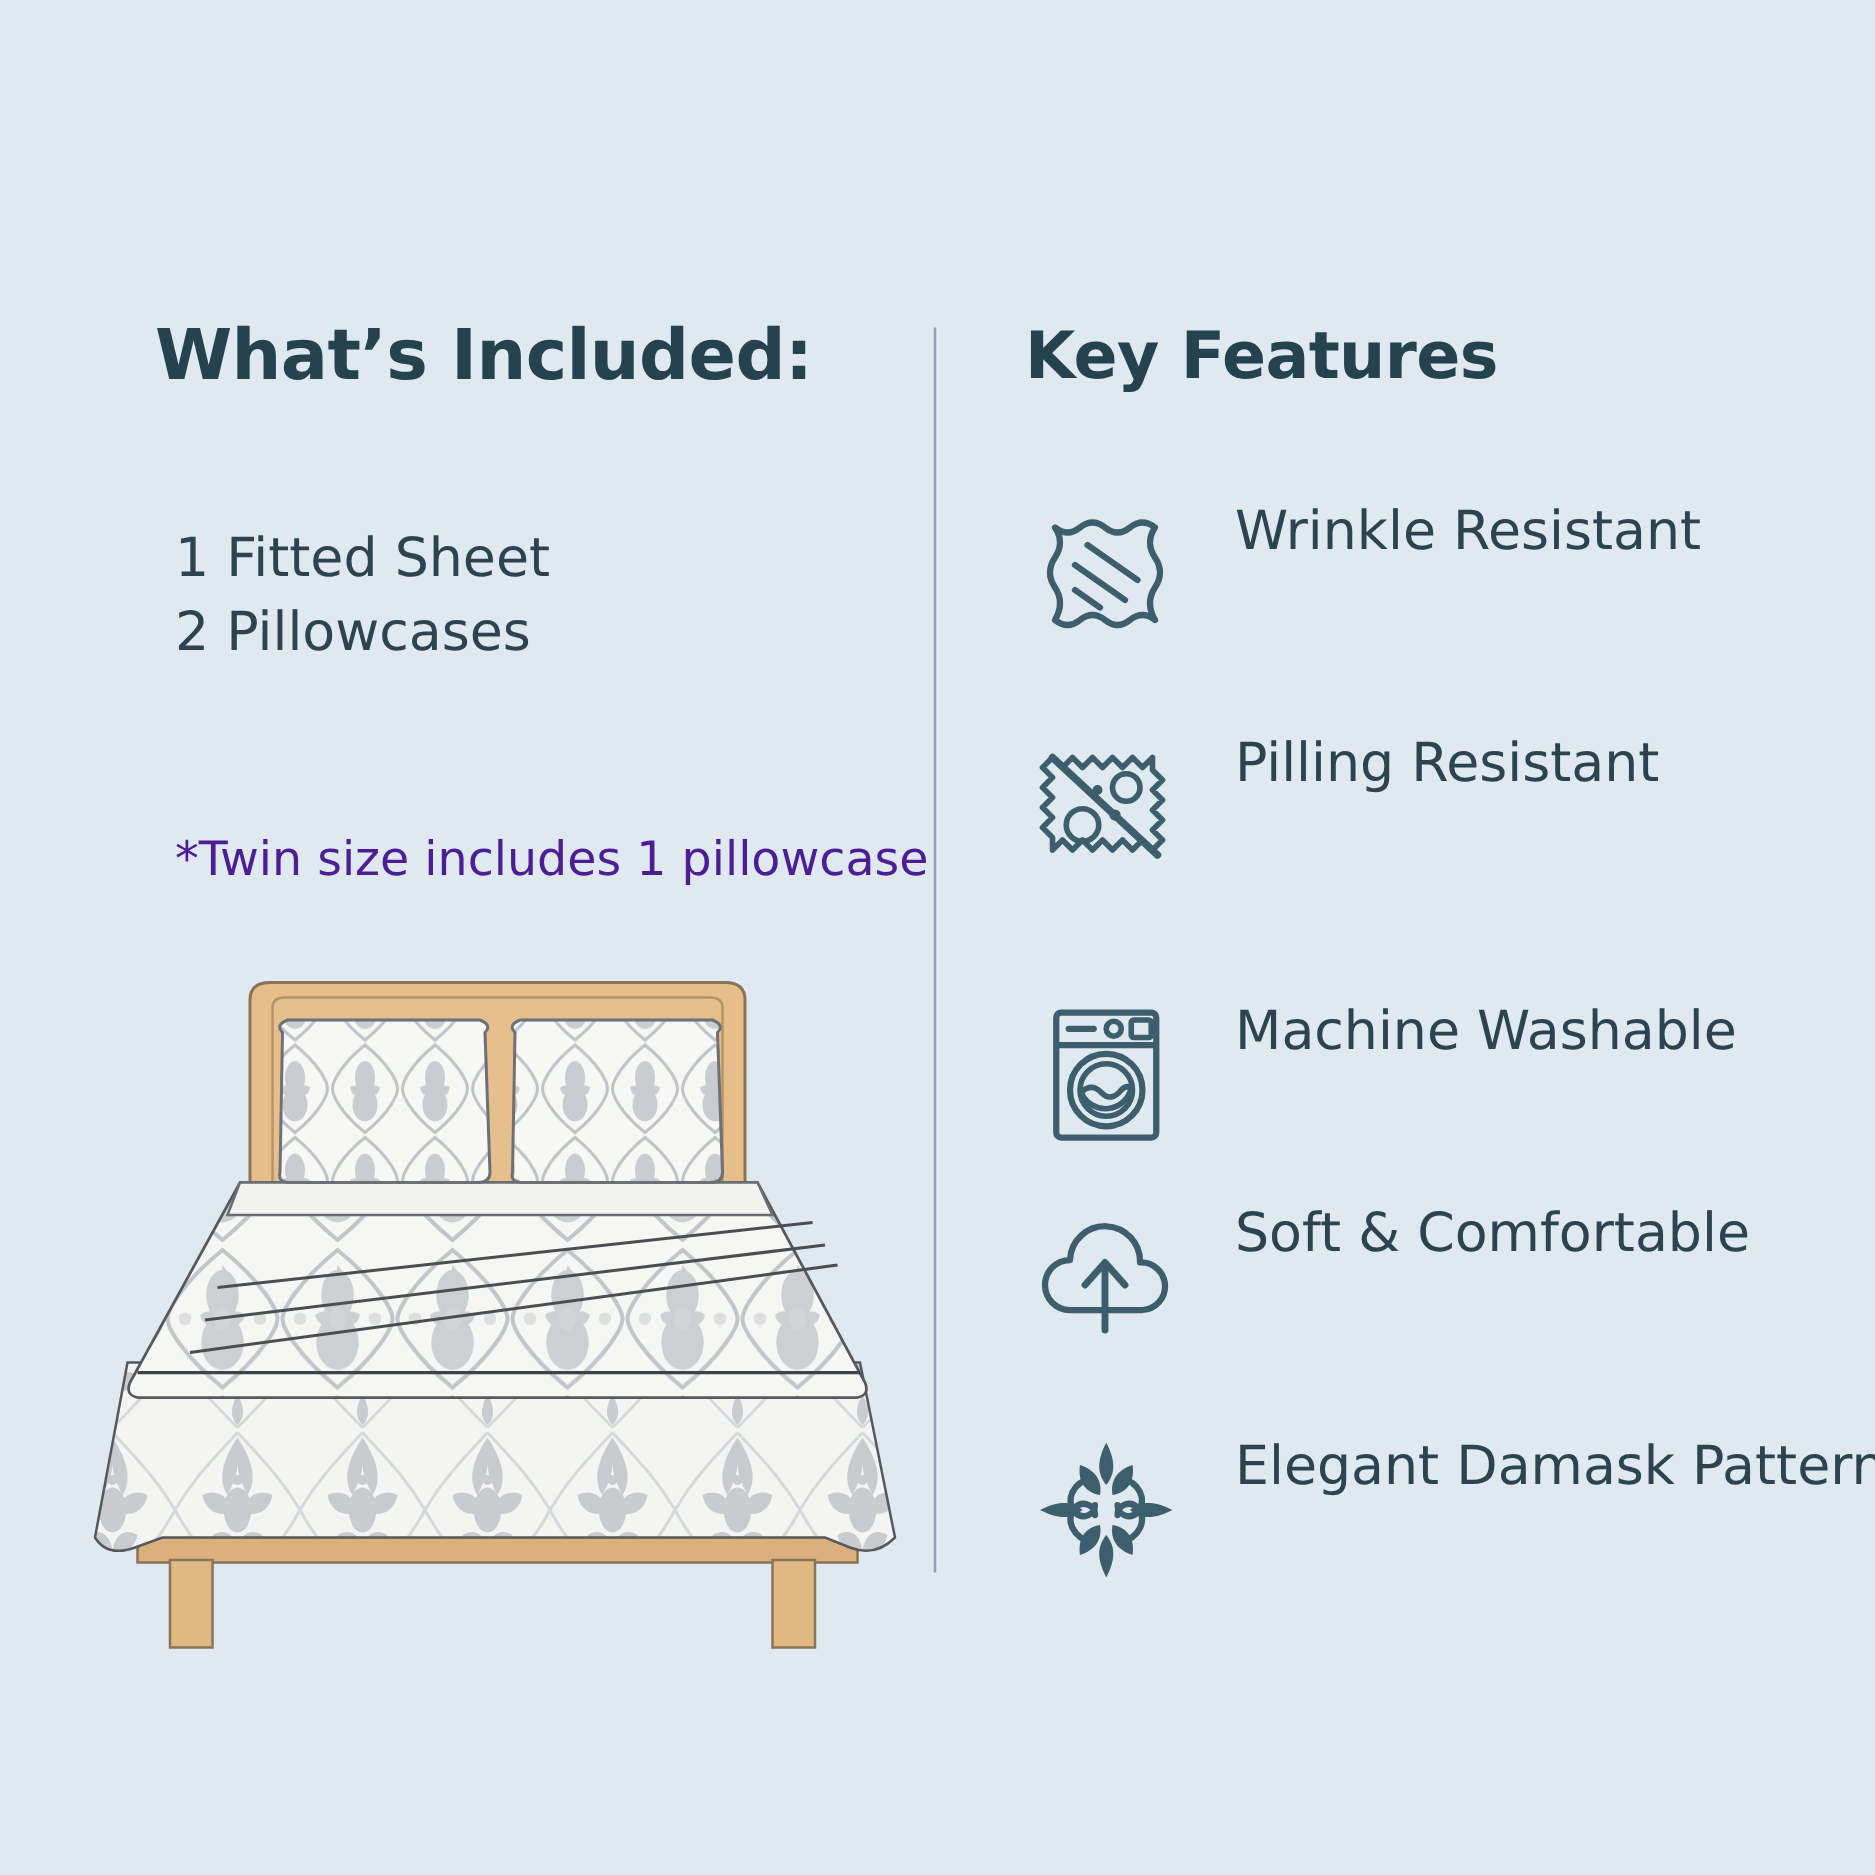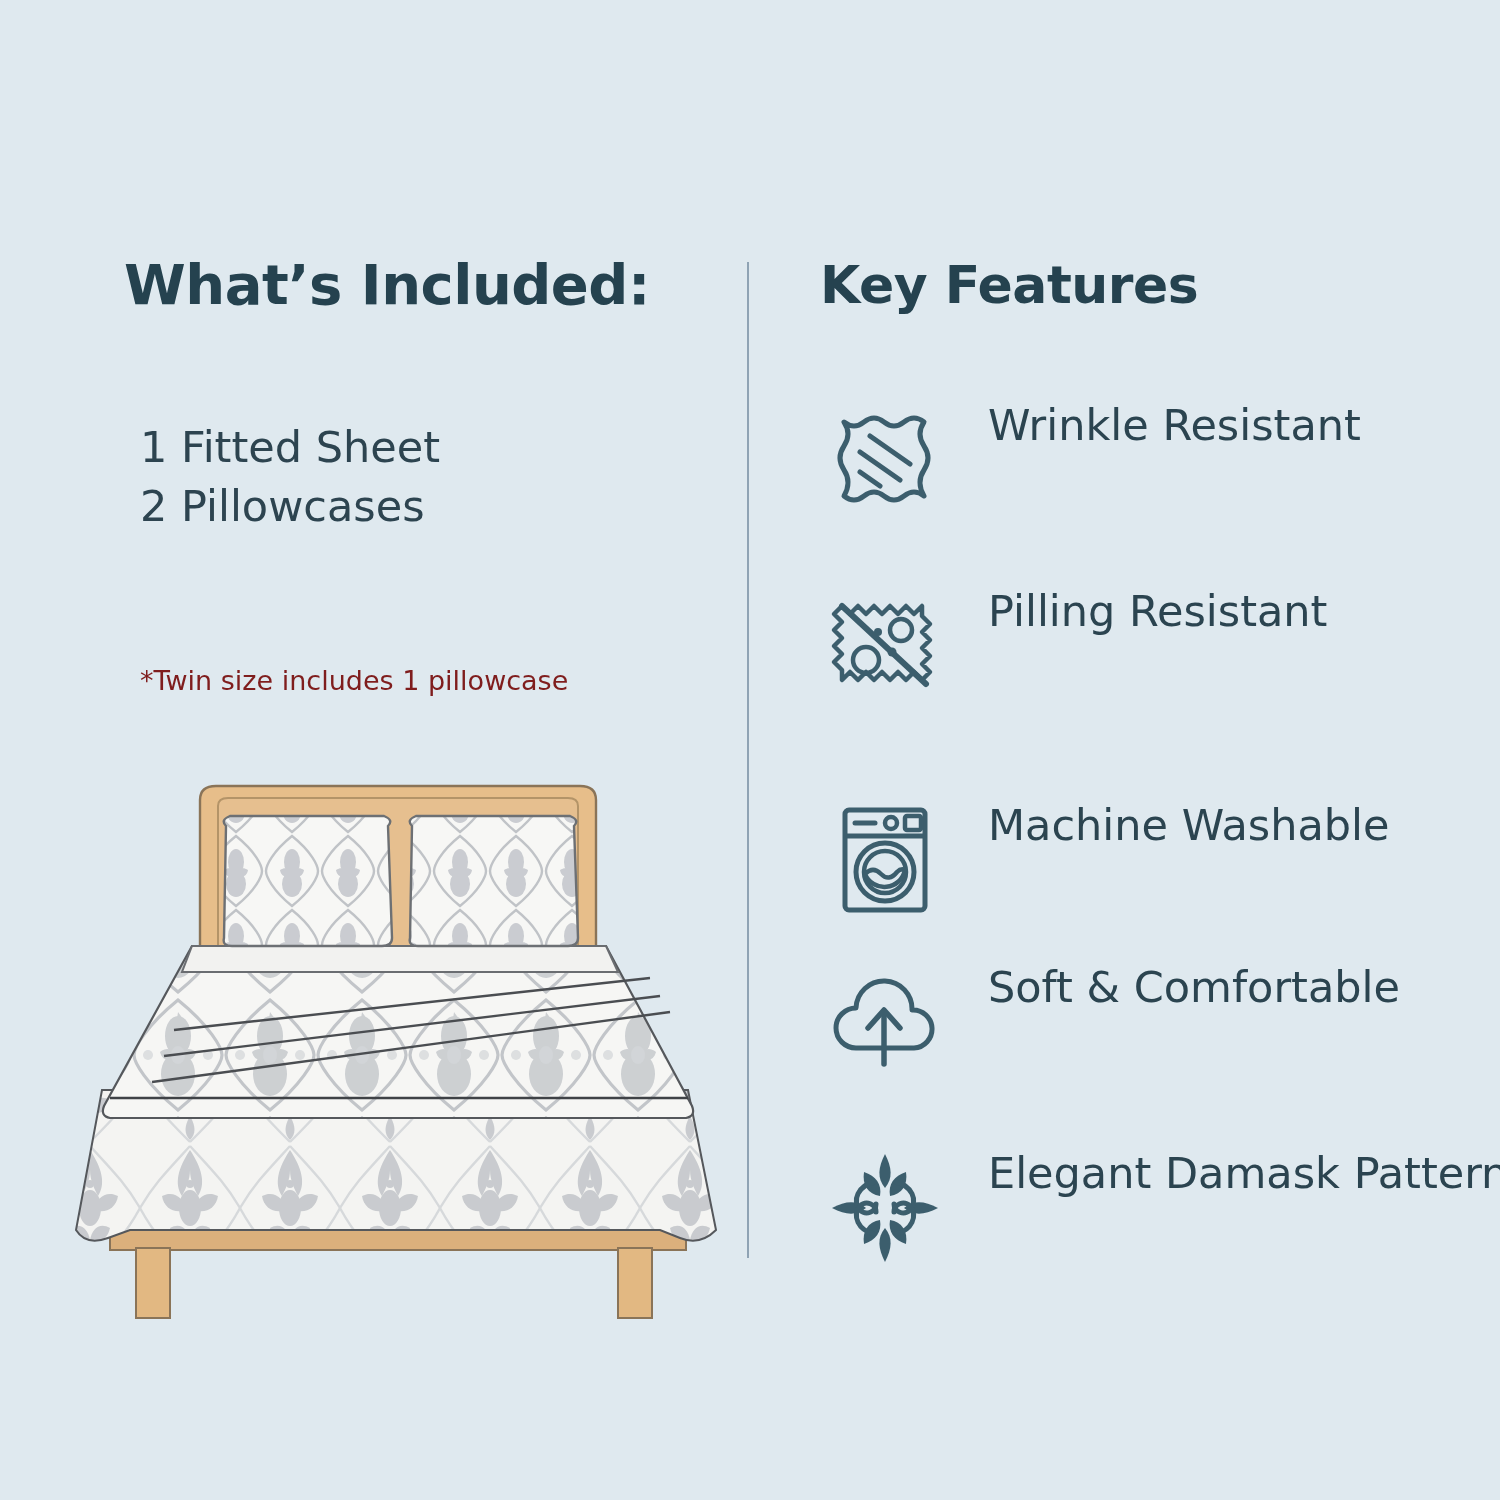--- a/index.html
+++ b/index.html
@@ -50,22 +50,22 @@
     font-size: 43px;
     line-height: 59px;
     font-weight: 400;
   }
   #included-list .line { white-space: nowrap; }
 
   #twin-note {
     position: absolute;
     left: 140px;
     top: 665px;
-    color: #7f1d1d;
-    font-size: 27px;
+    color: #4c1d95;
+    font-size: 38px;
     white-space: nowrap;
   }
 
   
   #divider {
     position: absolute;
     left: 747px;
     top: 262px;
     width: 2px;
     height: 996px;

